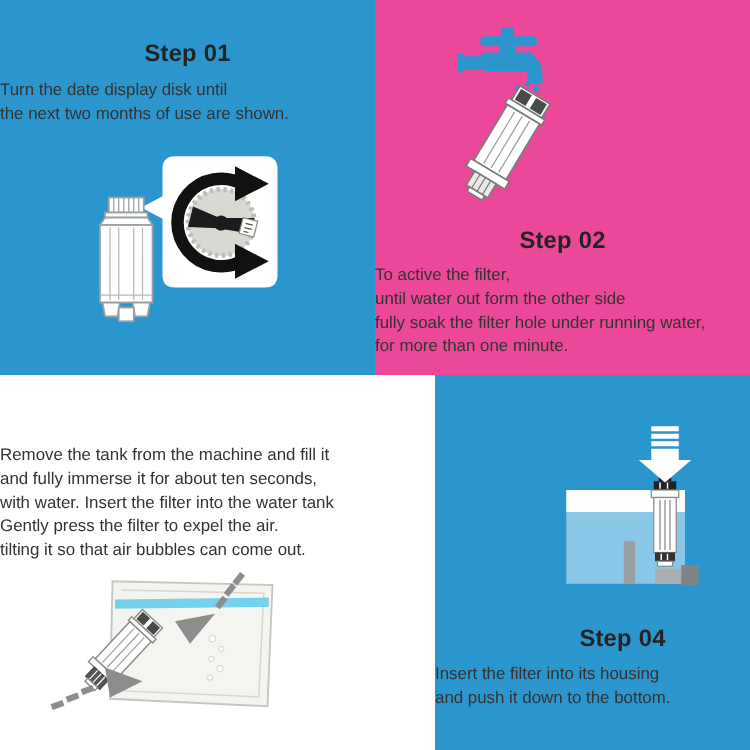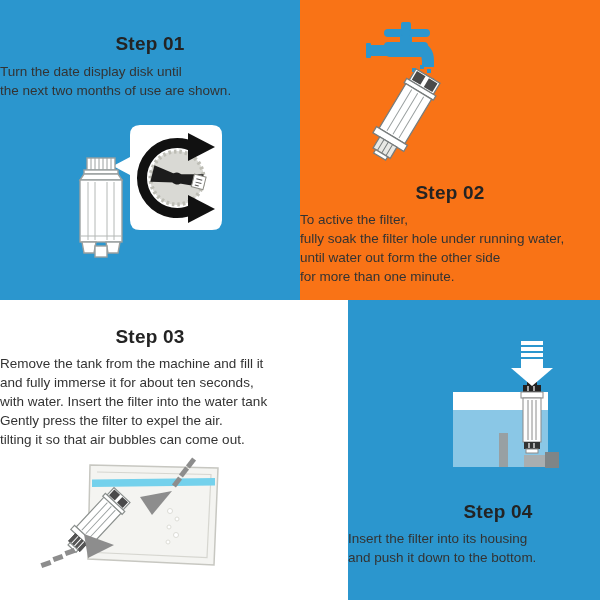--- a/index.html
+++ b/index.html
@@ -3,21 +3,21 @@
 <meta charset="utf-8">
 <style>
   html,body{margin:0;padding:0;background:#ffffff;}
   .canvas{
     position:relative;width:600px;height:600px;overflow:hidden;
     background:#ffffff;
     font-family:"Liberation Sans", sans-serif;
   }
   .quad{position:absolute;width:300px;height:300px;}
   .q1{left:0;top:0;background:var(--panel-blue);}
-  .q2{left:300px;top:0;background:#f97316;}
+  .q2{left:300px;top:0;background:#ec4899;}
   .q3{left:0;top:300px;background:#ffffff;}
   .q4{left:300px;top:300px;background:var(--panel-blue);margin-left:48px;}
   .step-title{
     position:absolute;left:0;width:300px;margin:0;
     text-align:center;font-size:19px;font-weight:bold;
     color:var(--heading-text);letter-spacing:0.2px;
   }
   .step-lines{
     position:absolute;left:0;width:300px;
     text-align:left;font-size:13.5px;line-height:19px;
@@ -116,28 +116,27 @@
         <path d="M-7,20 V68 M0,20 V68 M7,20 V68" fill="none" stroke="#9aa0a0" stroke-width="1"></path>
         <rect x="-18" y="70" width="36" height="7" fill="#ffffff" stroke="#787d7d" stroke-width="1.3"></rect>
         <rect x="-10" y="77" width="20" height="13" fill="#e9e9e5" stroke="#787d7d" stroke-width="1.3"></rect>
         <path d="M-5,77 V90 M0,77 V90 M5,77 V90" fill="none" stroke="#787d7d" stroke-width="1"></path>
         <rect x="-7" y="90" width="14" height="4" fill="#ffffff" stroke="#787d7d" stroke-width="1.3"></rect>
       </g>
     </svg>
     <h2 class="step-title">Step 02</h2>
     <div class="step-lines">
       <div class="line">To active the filter,</div>
+      <div class="line">until water out form the other side</div>
       <div class="line">fully soak the filter hole under running water,</div>
-      <div class="line">until water out form the other side</div>
       <div class="line">for more than one minute.</div>
     </div>
   </section>
 
   <section class="quad q3">
-    <h2 class="step-title">Step 03</h2>
     <div class="step-lines">
       <div class="line">Remove the tank from the machine and fill it</div>
       <div class="line">and fully immerse it for about ten seconds,</div>
       <div class="line">with water. Insert the filter into the water tank</div>
       <div class="line">Gently press the filter to expel the air.</div>
       <div class="line">tilting it so that air bubbles can come out.</div>
     </div>
     <svg class="illus" width="300" height="125" viewBox="0 0 300 125">
 
       <g>

